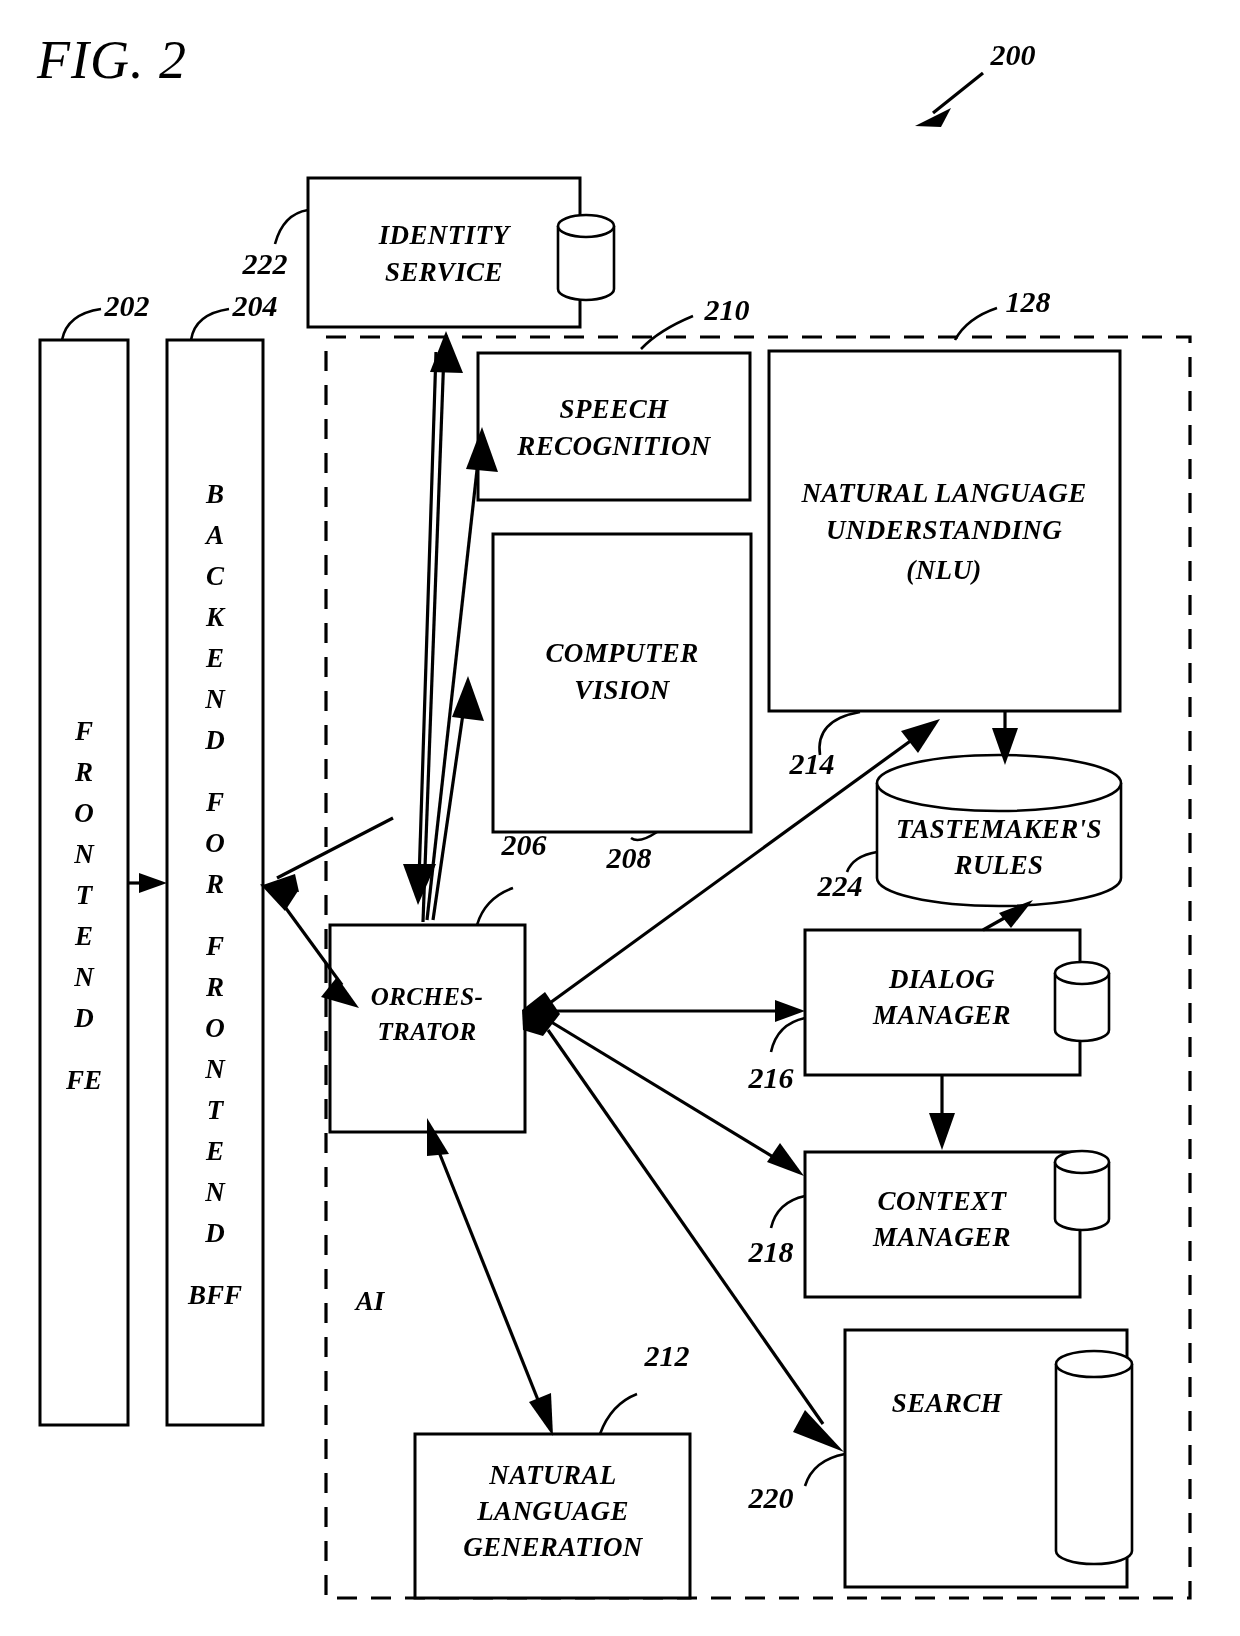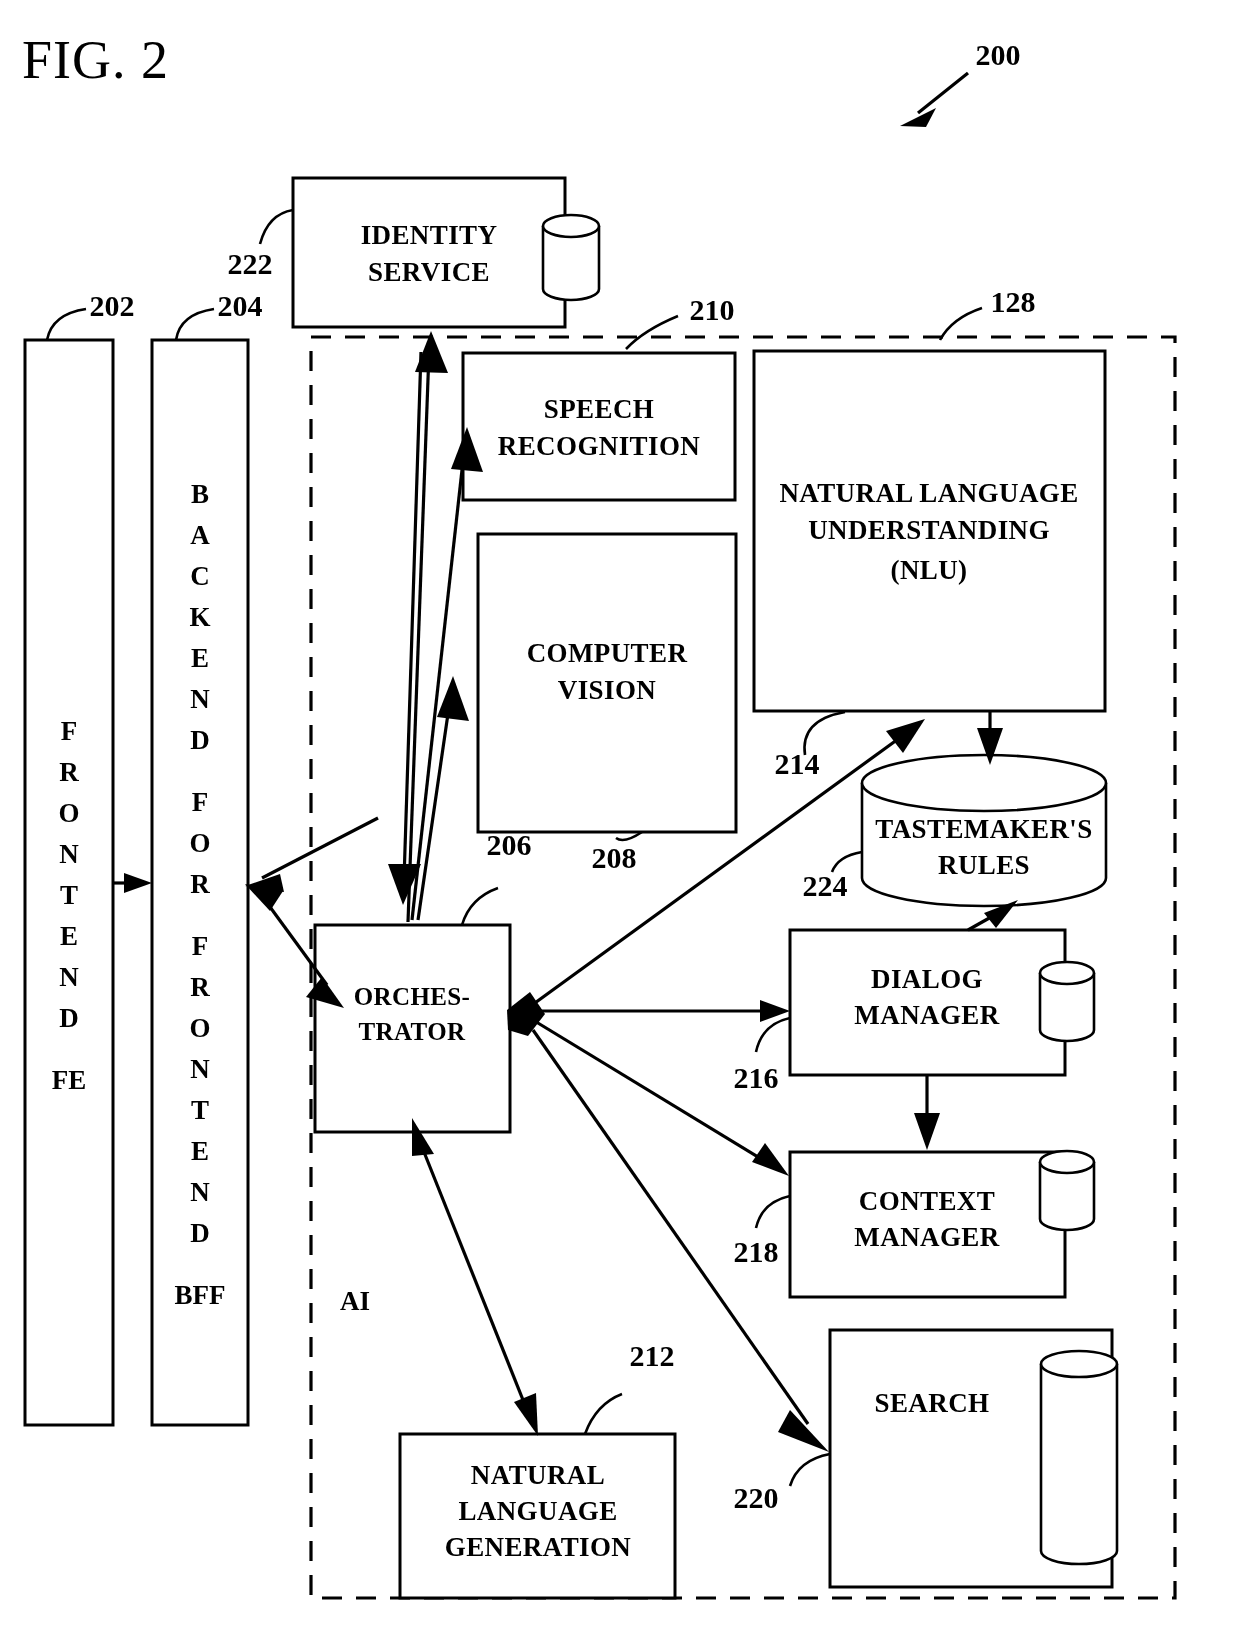--- a/index.html
+++ b/index.html
@@ -9,23 +9,24 @@
   }
   body {
     width: 1240px;
     height: 1636px;
     font-family: "Liberation Serif", "DejaVu Serif", serif;
     overflow: hidden;
     position: relative;
   }
   #figure-root {
     position: absolute;
-    top: 0; left: 0;
+    top: 0; left: 15px;
     width: 1084px;
     height: 1636px;
+    font-style: italic;
   }
   svg.diagram {
     display: block;
     width: 1240px;
     height: 1636px;
   }
   .box-rect {
     fill: #ffffff;
     stroke: #000000;
     stroke-width: 3;

